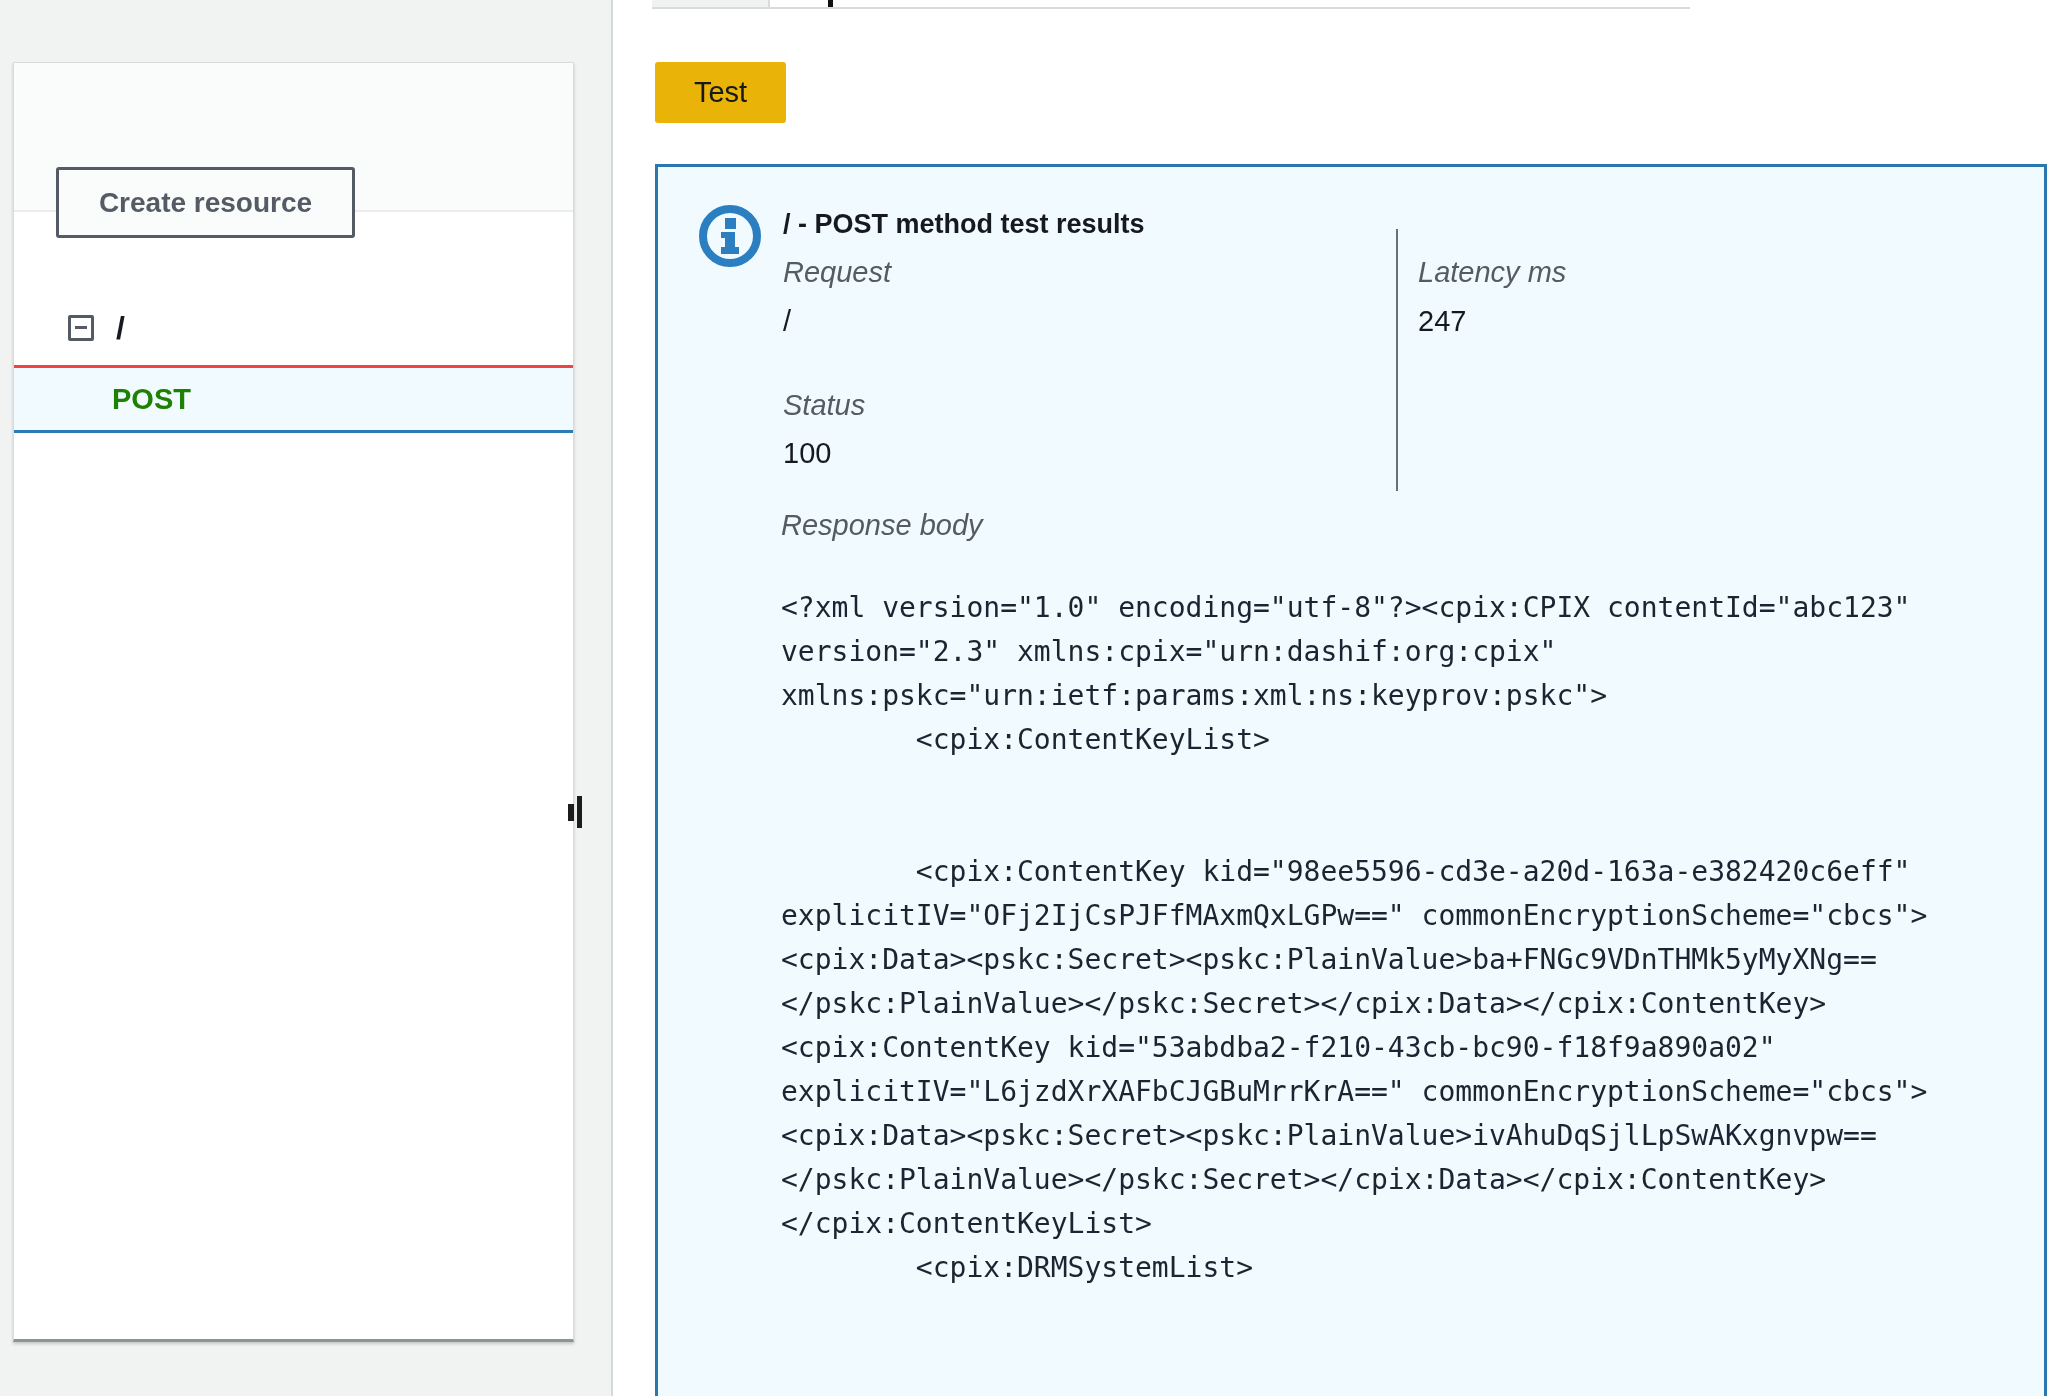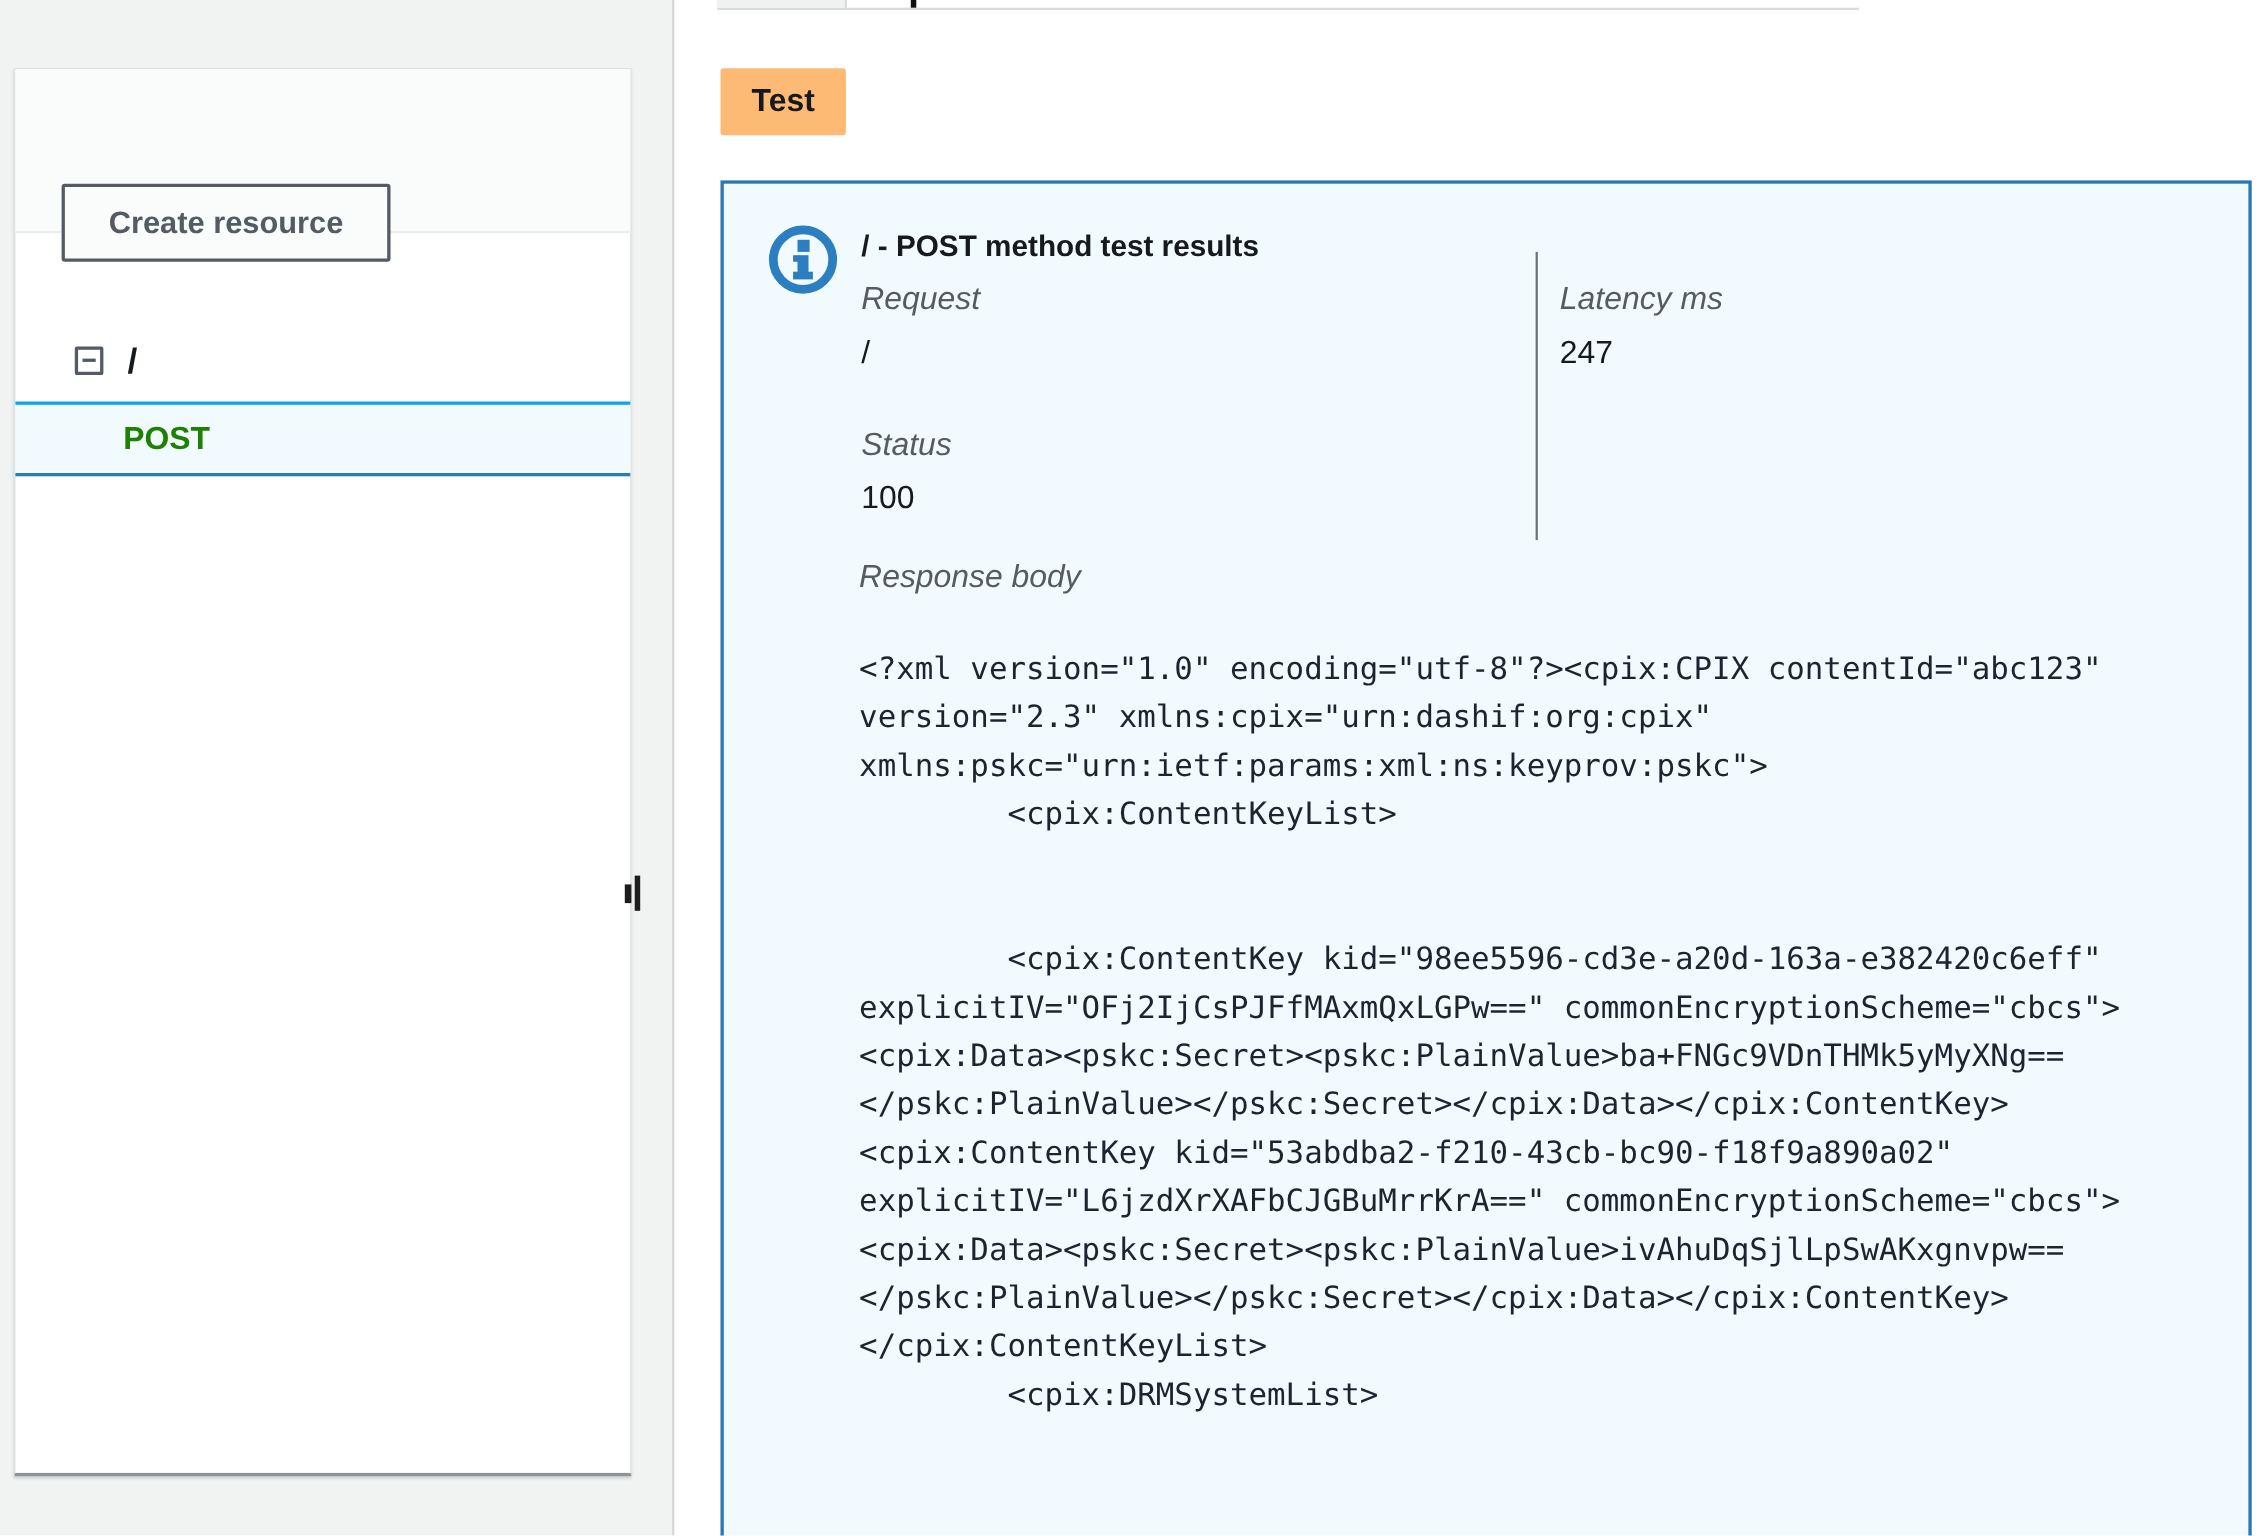--- a/index.html
+++ b/index.html
@@ -22,38 +22,38 @@
     font-size: 28px; font-weight: bold; color: #545b64;
     display: flex; align-items: center; justify-content: center; cursor: pointer; margin-top: 47px; }
   .tree-root-row { position: absolute; left: 0; top: 228px; width: 100%; height: 74px;
     display: flex; align-items: center; cursor: pointer; }
   .minus-box { width: 26px; height: 26px; border: 3px solid #545b64; border-radius: 2px;
     margin-left: 54px; position: relative; }
   .minus-box::after { content: ""; position: absolute; left: 4px; right: 4px; top: 8px;
     height: 3px; background: #545b64; }
   .tree-root-label { margin-left: 22px; font-size: 32px; font-weight: 600; color: #16191f; }
   .method-row { position: absolute; left: 0; top: 302px; width: 100%; height: 68px;
-    background: #f1faff; border-top: 3px solid #0ea5e9; border-bottom: 3px solid #2b7cb5;
+    background: #f1faff; border-top: 3px solid #ef4444; border-bottom: 3px solid #2b7cb5;
     display: flex; align-items: center; cursor: pointer; }
   .method-label { margin-left: 98px; font-size: 29px; font-weight: bold; color: #1d8102; }
   .resize-handle { position: absolute; left: 540px; top: 730px; width: 30px; height: 40px; cursor: col-resize; }
   .resize-handle .bar-s { position: absolute; left: 14px; top: 11px; width: 6px; height: 17px; background: #1c1c1c; }
   .resize-handle .bar-l { position: absolute; left: 23px; top: 3px; width: 5px; height: 32px; background: #1c1c1c; }
 
   
   .top-sliver { position: absolute; left: 652px; top: 0; width: 1038px; height: 9px;
     background: #ffffff; border-bottom: 2px solid #d9dcdc; }
   .top-sliver .addon { position: absolute; left: 0; top: 0; width: 118px; height: 100%;
     background: #f0f1f1; border-right: 2px solid #d9dcdc; }
   .top-sliver .caret { position: absolute; left: 176px; top: 0; width: 5px; height: 7px; background: #101010; }
 
   
-  .test-btn { position: absolute; left: 655px; top: 62px; width: 114px; height: 61px;
-    background: #fdba74; border: none; border-radius: 3px;
-    font-size: 29px; font-weight: bold; color: #16191f;
+  .test-btn { position: absolute; left: 655px; top: 62px; width: 131px; height: 61px;
+    background: #eab308; border: none; border-radius: 3px;
+    font-size: 29px; font-weight: normal; color: #16191f;
     display: flex; align-items: center; justify-content: center; cursor: pointer;
     font-family: "Liberation Sans", sans-serif; }
 
   
   .results-box { position: absolute; left: 655px; top: 164px; width: 1392px; height: 1300px;
     background: #f1faff; border: 3px solid #2b77b0; }
   .info-icon { position: absolute; left: 40px; top: 37px; width: 64px; height: 64px; }
   .r-title { position: absolute; left: 125px; top: 42px; font-size: 27px; font-weight: bold; color: #16191f; }
   .r-label { position: absolute; font-size: 29px; color: #545b64; font-style: italic; }
   .r-value { position: absolute; font-size: 29px; color: #16191f; }

